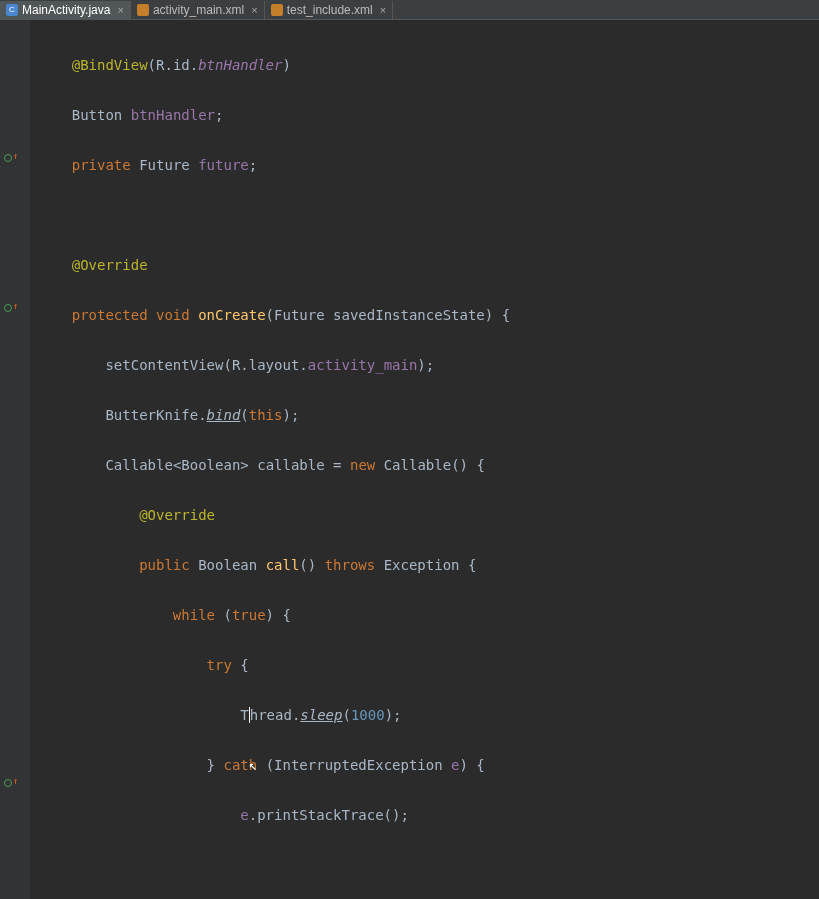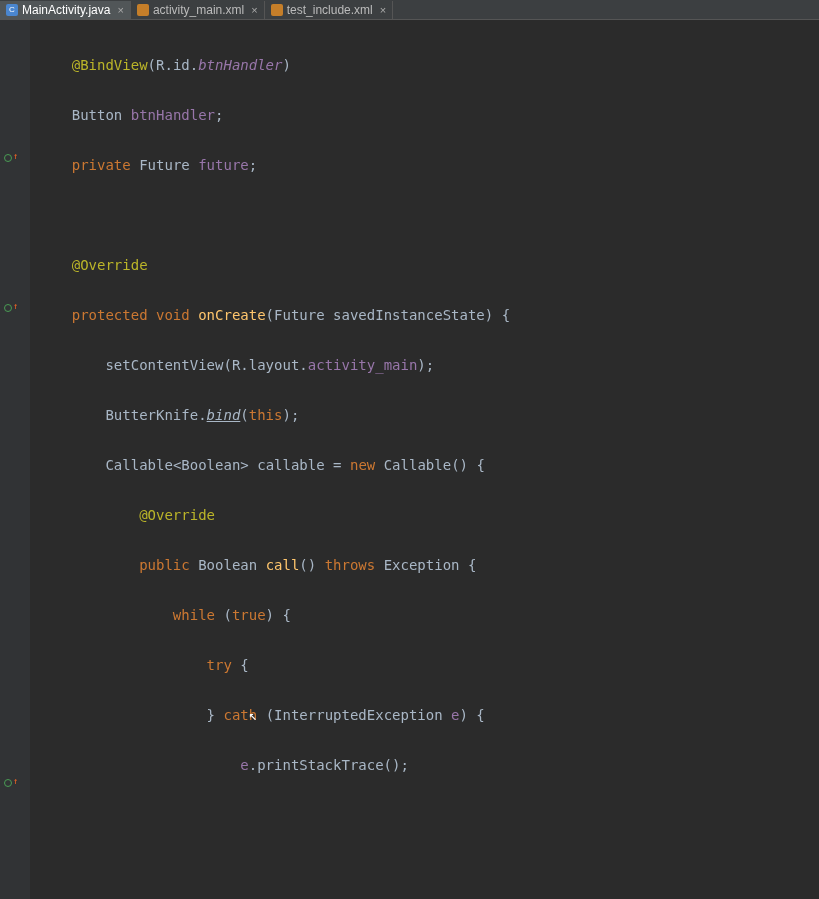--- a/index.html
+++ b/index.html
@@ -132,20 +132,21 @@
 <div> </div>
 <div>    <span class="ann">@Override</span></div>
 <div>    <span class="kw">protected</span> <span class="kw">void</span> <span class="mth">onCreate</span><span class="op">(</span><span>Future</span> <span>savedInstanceState</span><span class="op">) {</span></div>
 <div>        <span>setContentView</span><span class="op">(</span><span>R</span><span class="op">.</span><span>layout</span><span class="op">.</span><span class="fld" style="">activity_main</span><span class="op">);</span></div>
 <div>        <span>ButterKnife</span><span class="op">.</span><span class="staticm">bind</span><span class="op">(</span><span class="kw">this</span><span class="op">);</span></div>
 <div>        <span>Callable</span><span class="op">&lt;</span><span>Boolean</span><span class="op">&gt;</span> <span>callable</span> <span class="op">=</span> <span class="kw">new</span> <span>Callable</span><span class="op">() {</span></div>
 <div>            <span class="ann">@Override</span></div>
 <div>            <span class="kw">public</span> <span>Boolean</span> <span class="mth">call</span><span class="op">()</span> <span class="kw">throws</span> <span>Exception</span> <span class="op">{</span></div>
 <div>                <span class="kw">while</span> <span class="op">(</span><span class="kw">true</span><span class="op">) {</span></div>
 <div>                    <span class="kw">try</span> <span class="op">{</span></div>
+<div>                        <span>T</span><span class="caret"></span><span>hread</span><span class="op">.</span><span class="staticm">sleep</span><span class="op">(</span><span class="num">1000</span><span class="op">);</span></div>
 <div>                    <span class="op">}</span> <span class="kw">cat</span><span class="cursor-ptr">↖</span><span class="kw">h</span> <span class="op">(</span><span>InterruptedException</span> <span class="fld">e</span><span class="op">) {</span></div>
 <div>                        <span class="fld">e</span><span class="op">.</span><span>printStackTrace</span><span class="op">();</span></div>
 
 
 
 
 
 
 
 

